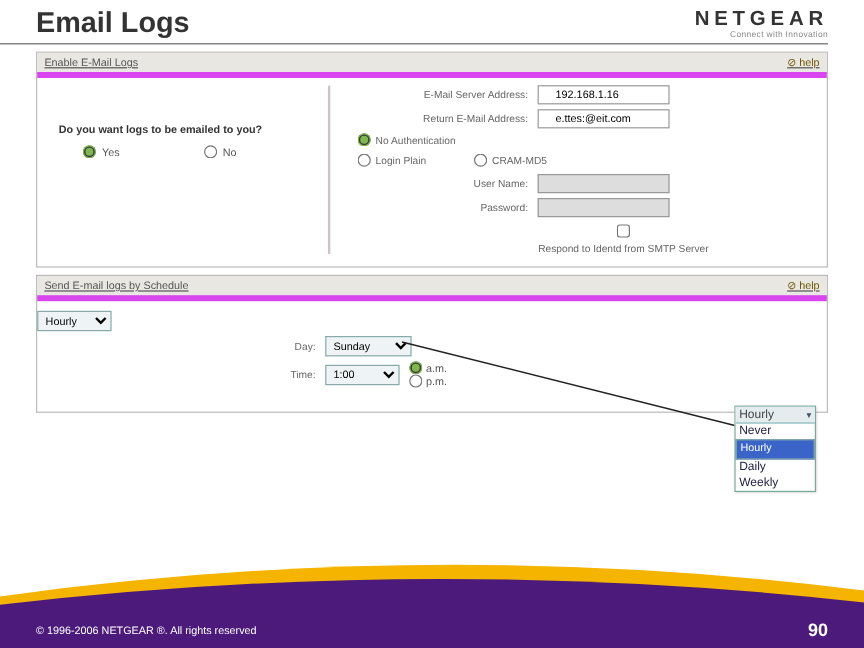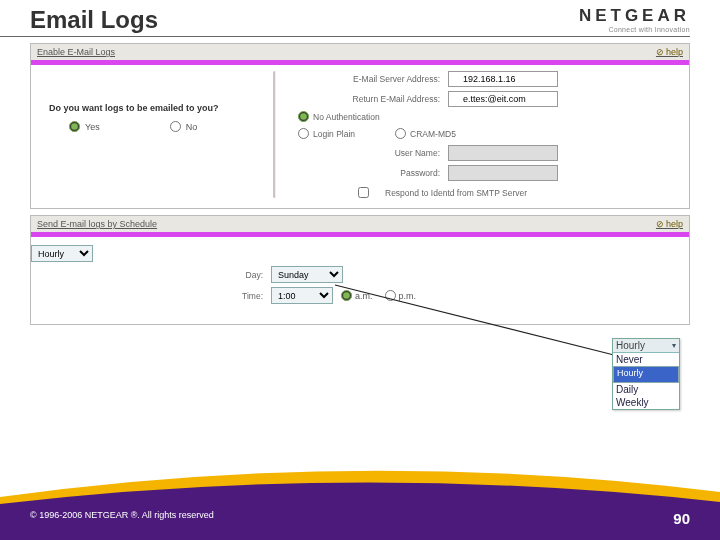--- a/index.html
+++ b/index.html
@@ -25,42 +25,42 @@
   .radio-row label { display: flex; align-items: flex-end; gap: 5px; }
   input[type=radio] { accent-color: #7fb84f; width: 11px; height: 11px; }
   input[type=checkbox] { width: 11px; height: 11px; }
 
   .form-row { display: flex; align-items: center; margin-bottom: 4px; }
   .form-label { width: 160px; text-align: right; padding-right: 8px; font-size: 8.5px; color: #666; }
   .form-input { width: 110px; height: 16px; border: 1px solid #999; font-size: 9px; padding: 0 14px; background: #fff; }
   .form-input.grey { background: #ddd; }
   .auth-row { display: flex; gap: 40px; align-items: center; font-size: 8.5px; color: #666; margin: 4px 0 6px 10px; }
   .auth-row label { display: flex; align-items: center; gap: 4px; }
-  .chk-row { display: flex; align-items: center; gap: 16px; font-size: 8.5px; color: #666; margin-top: 6px; margin-left: 70px; }
+  .chk-row { display: flex; align-items: center; gap: 4px; font-size: 8.5px; color: #666; margin-top: 6px; margin-left: 70px; flex-direction: column; }
 
   .schedule-body { padding: 8px 0 16px 0; }
   .schedule-body .form-row .form-label { width: 240px; }
   .sel { height: 17px; font-size: 9px; border: 1px solid #8aa; background: #eef4f6; padding: 0 2px; }
   .sel.w60 { width: 62px; }
   .sel.w70 { width: 72px; }
-  .ampm { display: flex; align-items: flex-start; gap: 12px; font-size: 9px; color: #555; margin-left: 8px; }
+  .ampm { display: flex; align-items: flex-start; gap: 0; font-size: 9px; color: #555; margin-left: 8px; flex-direction: column; }
   .ampm label { display:flex; align-items:center; gap:3px; }
 
   
   .popout { position: absolute; right: 40px; top: 338px; border: 1px solid #7a9; width: 68px; font-size: 10px; background: #fff; box-shadow: 1px 1px 2px rgba(0,0,0,.2); }
   .popout-top { background: #e4ecf0; border-bottom: 1px solid #8bb; padding: 1px 3px; display:flex; justify-content:space-between; align-items:center; }
   .popout-top .chev { color:#456; font-size:8px; }
   .popout-item { padding: 1px 3px; color:#224; }
   .popout-item.sel { background: #3a64c7; color: #fff; }
 
   .callout { position: absolute; stroke: #222; stroke-width: 1.2; fill: none; }
 
   
   .footer-curve { position: absolute; left: 0; right: 0; bottom: 28px; height: 50px; pointer-events:none; }
-  .footer-bar { position: absolute; left: 0; right: 0; bottom: 0; height: 30px; background: #4b1a7a; display: flex; align-items: flex-start; justify-content: space-between; padding: 0 30px; }
+  .footer-bar { position: absolute; left: 0; right: 0; bottom: 0; height: 30px; background: #4b1a7a; display: flex; align-items: center; justify-content: space-between; padding: 0 30px; }
   .copyright { color: #fff; font-size: 9px; }
   .page-num { color: #fff; font-size: 15px; font-weight: bold; }
 </style>
 </head>
 <body>
 
 <div class="header">
   <div class="page-title">Email Logs</div>
   <div class="logo">
     <div class="logo-main">NETGEAR</div>

